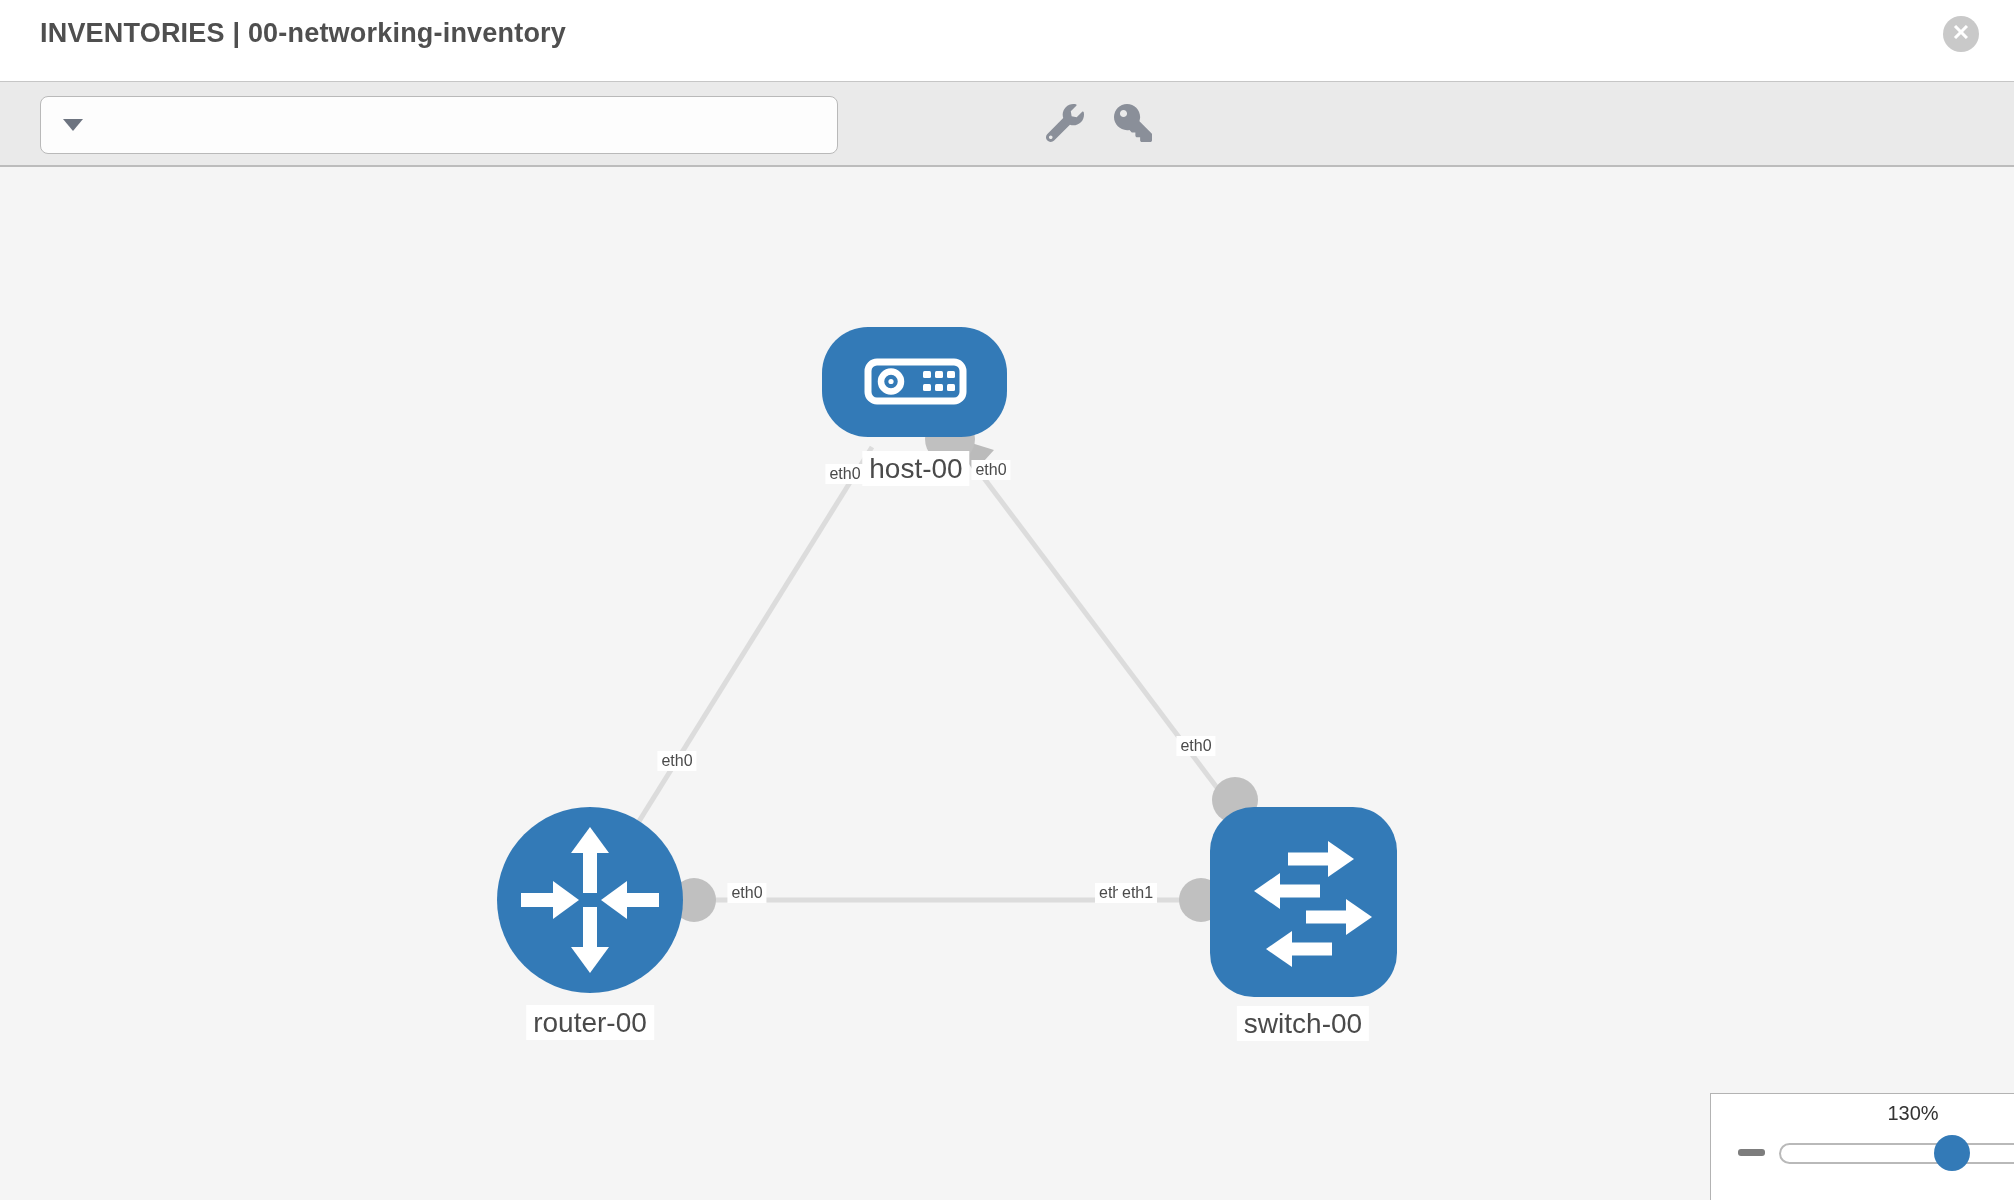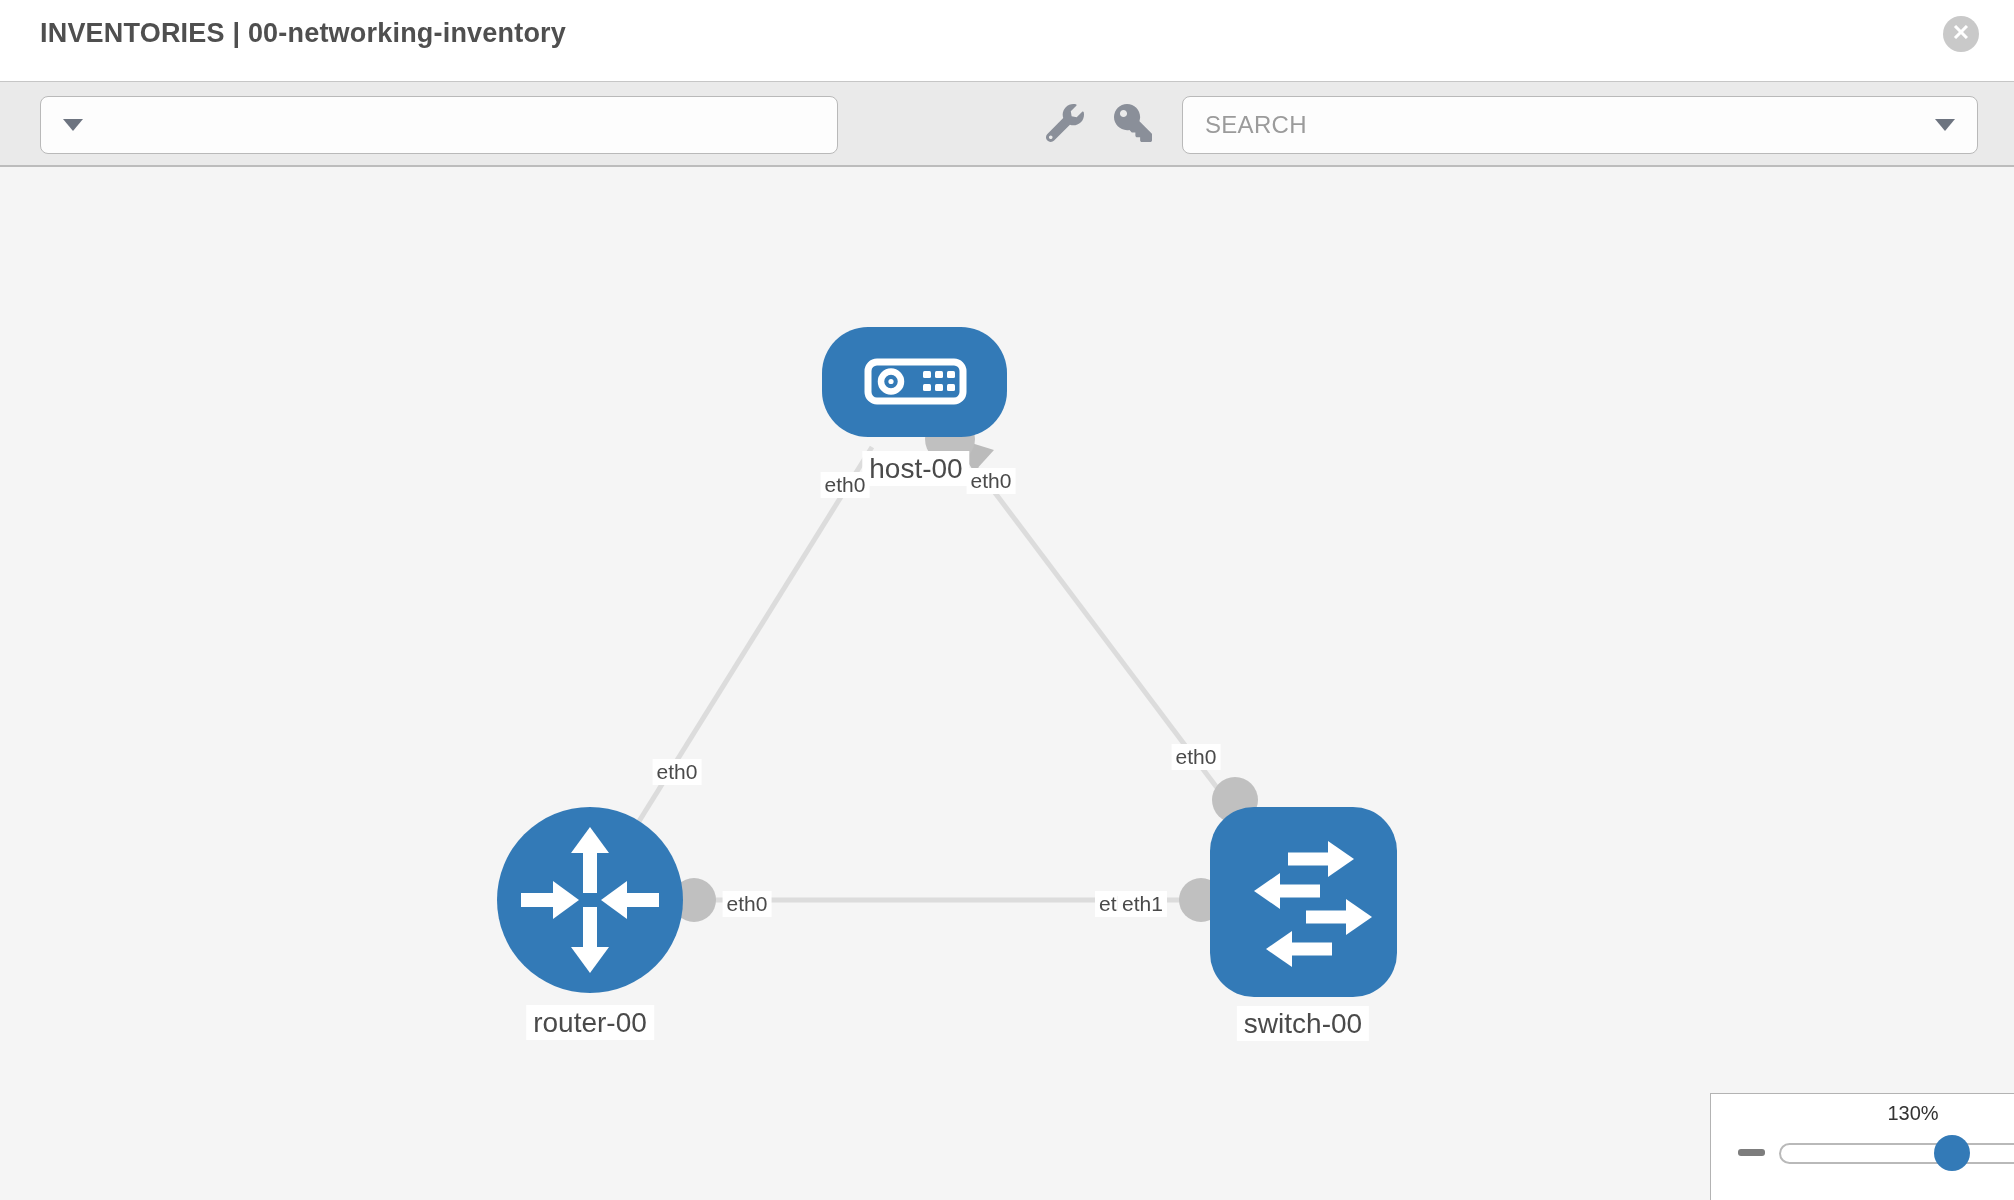--- a/index.html
+++ b/index.html
@@ -32,21 +32,21 @@
   .canvas { position:relative; width:2014px; height:1042px; background:#f5f5f5; overflow:hidden; }
   .net-svg { position:absolute; left:0; top:0; }
 
   .node { position:absolute; background:#337ab7; z-index:2; display:flex; align-items:center; justify-content:center; }
   .node-host   { left:822px;  top:160px; width:185px; height:110px; border-radius:46px; }
   .node-router { left:497px;  top:640px; width:186px; height:186px; border-radius:50%; }
   .node-switch { left:1210px; top:640px; width:187px; height:190px; border-radius:44px; }
 
   .lbl { position:absolute; background:#ffffff; color:#4a4a4a; white-space:nowrap; z-index:3;
          line-height:1.25; padding:0 4px; }
-  .iface-lbl { font-size:21px;margin-top:8px; }
+  .iface-lbl { font-size:16px; }
   .node-lbl  { font-size:28px; padding:0 7px; }
   .ctr { transform:translateX(-50%); }
 
   
   .zoom-panel { position:absolute; left:1710px; top:926px; width:468px; height:118px;
                 background:#ffffff; border:1px solid #b3b3b3; z-index:6; }
   .zoom-level { position:absolute; left:68px; top:8px; width:268px; text-align:center;
                 font-size:20px; color:#333333; }
   .zoom-minus { position:absolute; left:27px; top:55px; width:27px; height:7px; border-radius:3px;
                 background:#7d7d7d; cursor:pointer; }
@@ -79,24 +79,20 @@
       </svg>
   </div>
   <div class="tool-icon icon-key">
     <svg viewBox="0 0 512 512">
         <g transform="scale(-1,1) translate(-512,0)">
           <path d="M512 176.001C512 273.203 433.202 352 336 352c-11.22 0-22.19-1.062-32.827-3.069l-24.012 27.014A23.999 23.999 0 0 1 261.223 384H224v40c0 13.255-10.745 24-24 24h-40v40c0 13.255-10.745 24-24 24H24c-13.255 0-24-10.745-24-24v-78.059c0-6.365 2.529-12.47 7.029-16.971l161.802-161.802C166.885 218.651 160 198.093 160 176 160 78.798 238.797.001 335.999 0 433.488-.001 512 78.511 512 176.001zM336 128c0 26.51 21.49 48 48 48s48-21.49 48-48-21.49-48-48-48-48 21.49-48 48z"></path>
         </g>
       </svg>
   </div>
 
-  <div class="combo combo-search">
-    <span class="combo-label">SEARCH</span>
-    <span class="caret"></span>
-  </div>
 </div>
 
 <div class="canvas">
 
   <svg class="net-svg" width="2014" height="1042" viewBox="0 0 2014 1042">
 
     <line x1="590" y1="733" x2="872" y2="280" stroke="#dcdcdc" stroke-width="5"></line>
     <line x1="1303" y1="735" x2="953" y2="270" stroke="#dcdcdc" stroke-width="5"></line>
     <line x1="590" y1="733" x2="1303" y2="733" stroke="#dcdcdc" stroke-width="5"></line>
 

